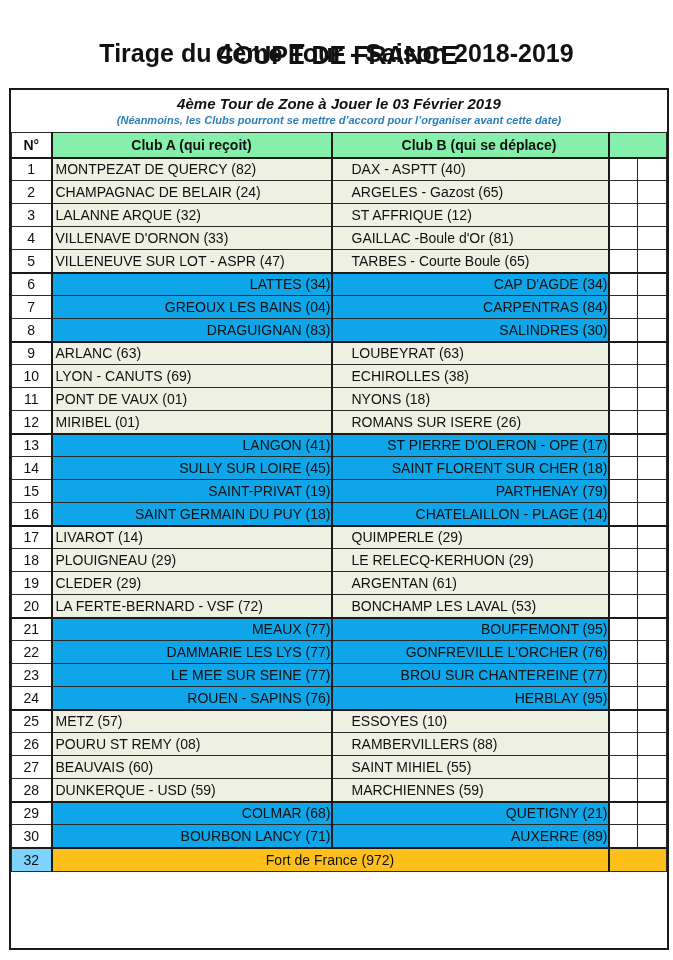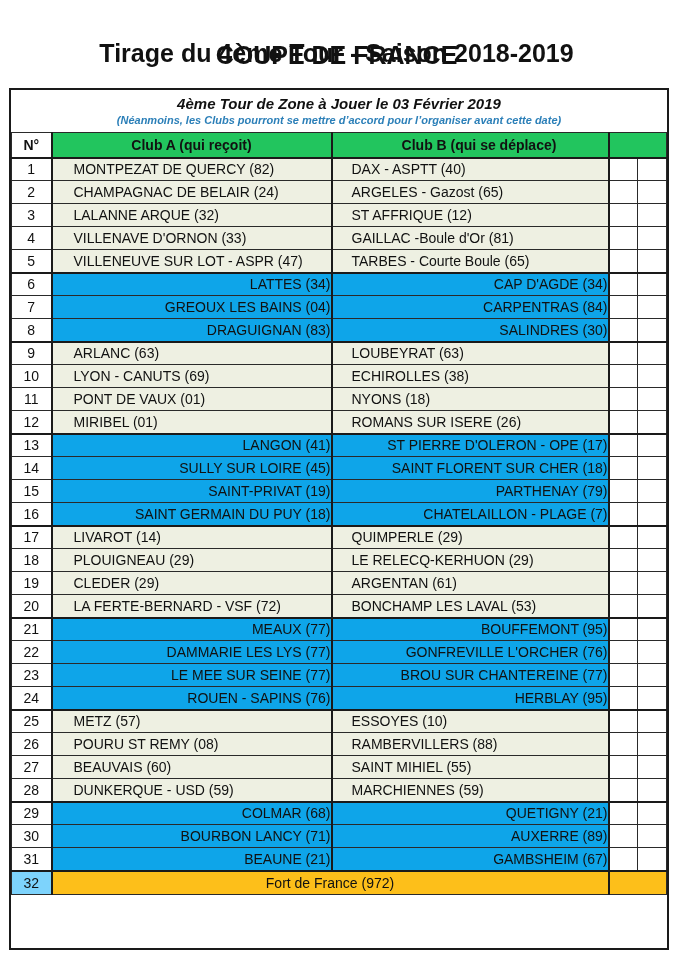--- a/index.html
+++ b/index.html
@@ -6,23 +6,23 @@
     body { width: 673px; height: 960px; position: relative; overflow: hidden; font-family: "Liberation Sans", sans-serif; color: #111; }
     .title { position: absolute; left: 0; width: 673px; text-align: center; font-weight: bold; color: #111; }
     .t1 { top: 20px; font-size: 25px; line-height: 30px; margin-top: 20px; }
     .t2 { top: 37px; font-size: 25px; line-height: 32px; }
     .frame { position: absolute; left: 9px; top: 88px; width: 660px; height: 862px; border: 2px solid #1a1a1a; box-sizing: border-box; }
     .banner { position: absolute; left: 0; top: 0; width: 100%; height: 44px; border-bottom: 2px solid #1a1a1a; box-sizing: border-box; text-align: center; }
     .banner .b1 { font-size: 15px; font-weight: bold; font-style: italic; margin-top: 5px; line-height: 18px; }
     .banner .b2 { font-size: 11px; font-weight: bold; font-style: italic; color: #2b7fb8; line-height: 14px; }
     table { position: absolute; left: 0; top: 42px; width: 656px; border-collapse: collapse; table-layout: fixed; }
     td, th { height: 23px; padding: 0; font-size: 14px; box-sizing: border-box; border: 1px solid #2a2a2a; white-space: nowrap; overflow: hidden; }
-    th { font-weight: bold; background: #22c55e; text-align: center; height: 25px; border-bottom: 2px solid #1a1a1a; }
+    th { font-weight: bold; background: #86efac; text-align: center; height: 25px; border-bottom: 2px solid #1a1a1a; }
     .c-no { width: 40px; text-align: center; border-right: 2px solid #1a1a1a; background: #fff; }
-    .c-a { width: 280px; padding-left: 21px; border-right: 2px solid #1a1a1a; }
+    .c-a { width: 280px; padding-left: 3px; border-right: 2px solid #1a1a1a; }
     .c-b { width: 277px; padding-left: 19px; border-right: 2px solid #1a1a1a; }
     .c-x { width: 31px; background: #fff; }
     .c-y { width: 28px; background: #fff; }
     tr.green .c-a, tr.green .c-b { background: #eef0e2; }
     tr.blue .c-a, tr.blue .c-b { background: #0ea5e9; text-align: right; }
     tr.grp-end td { border-bottom: 2px solid #1a1a1a; }
     tr.final td { background: #fdbf1a; border-top: 2px solid #1a1a1a; height: 24px; }
     tr.final .c-merged { text-align: center; border-right: 2px solid #1a1a1a; }
   </style>
 </head>
@@ -147,21 +147,21 @@
         <tr class="blue">
           <td class="c-no">15</td>
           <td class="c-a">SAINT-PRIVAT (19)</td>
           <td class="c-b">PARTHENAY (79)</td>
           <td class="c-x"></td>
           <td class="c-y"></td>
         </tr>
         <tr class="blue grp-end">
           <td class="c-no">16</td>
           <td class="c-a">SAINT GERMAIN DU PUY (18)</td>
-          <td class="c-b">CHATELAILLON - PLAGE (7)</td>
+          <td class="c-b">CHATELAILLON - PLAGE (14)</td>
           <td class="c-x"></td>
           <td class="c-y"></td>
         </tr>
         <tr class="green">
           <td class="c-no">17</td>
           <td class="c-a">LIVAROT (14)</td>
           <td class="c-b">QUIMPERLE (29)</td>
           <td class="c-x"></td>
           <td class="c-y"></td>
         </tr>
@@ -246,27 +246,20 @@
           <td class="c-no">29</td>
           <td class="c-a">COLMAR (68)</td>
           <td class="c-b">QUETIGNY (21)</td>
           <td class="c-x"></td>
           <td class="c-y"></td>
         </tr>
         <tr class="blue">
           <td class="c-no">30</td>
           <td class="c-a">BOURBON LANCY (71)</td>
           <td class="c-b">AUXERRE (89)</td>
-          <td class="c-x"></td>
-          <td class="c-y"></td>
-        </tr>
-        <tr class="blue grp-end">
-          <td class="c-no">31</td>
-          <td class="c-a">BEAUNE (21)</td>
-          <td class="c-b">GAMBSHEIM (67)</td>
           <td class="c-x"></td>
           <td class="c-y"></td>
         </tr>
         <tr class="final">
           <td class="c-no" style="background:#7dd3fc">32</td>
           <td colspan="2" class="c-merged">Fort de France (972)</td>
           <td colspan="2"></td>
         </tr>
       </tbody>
   </table>

